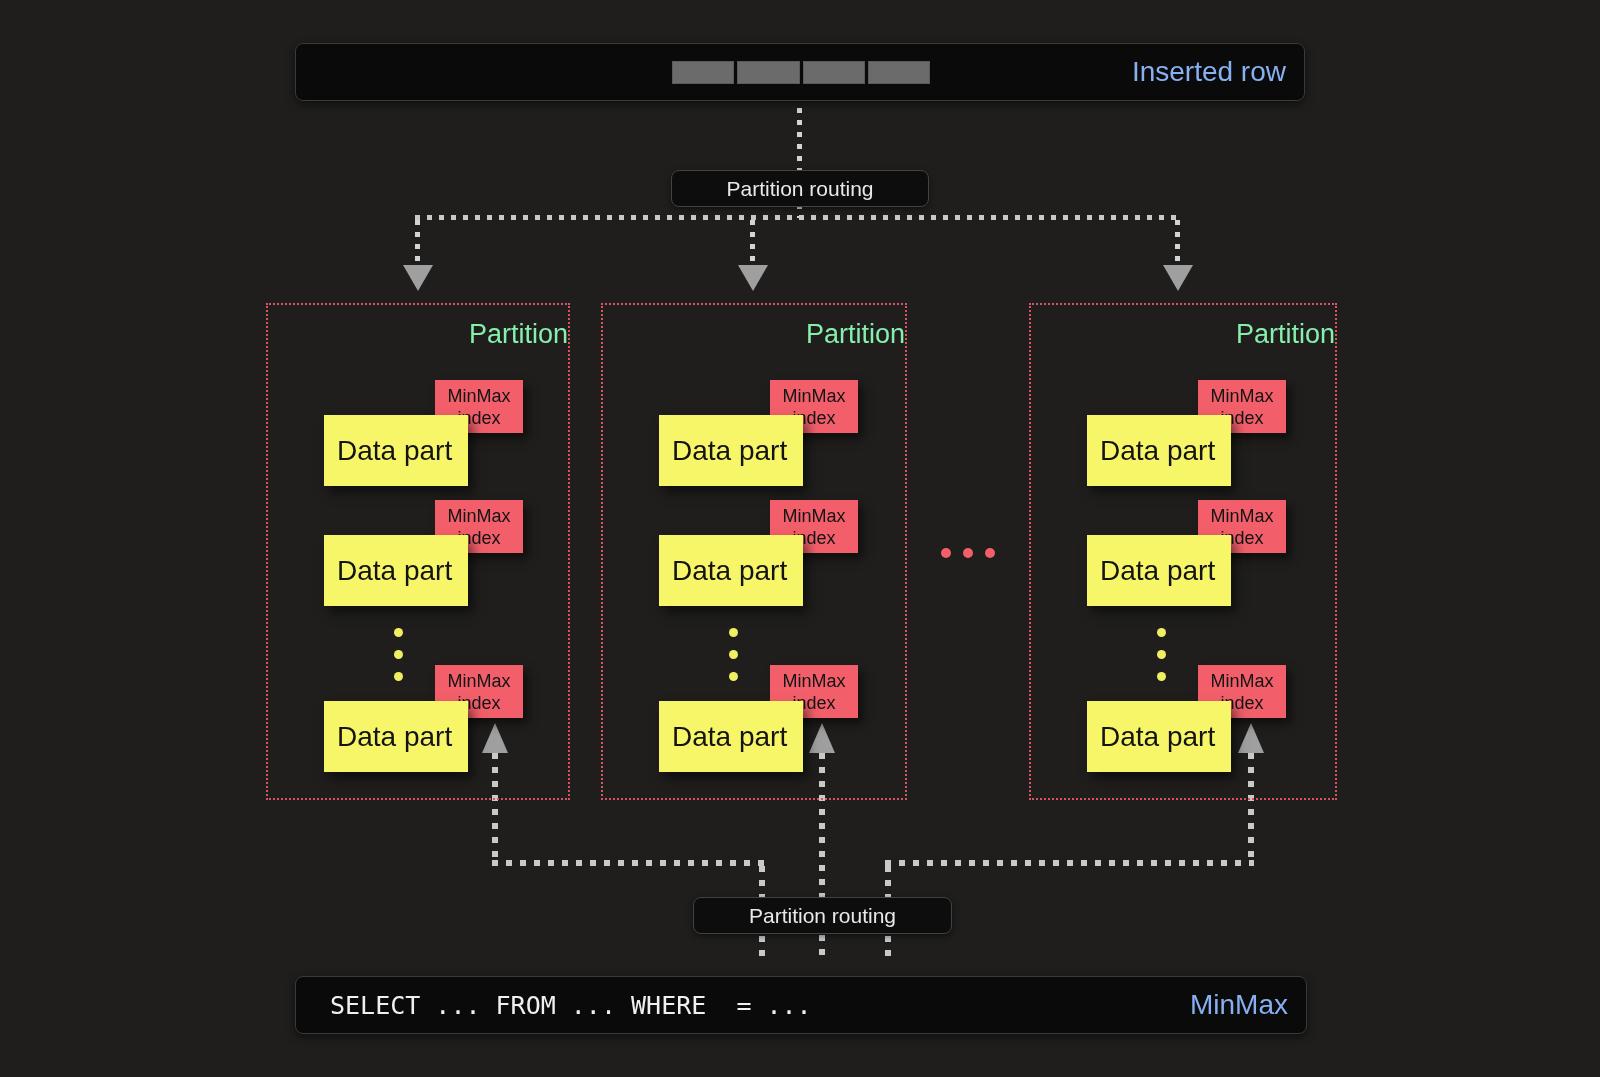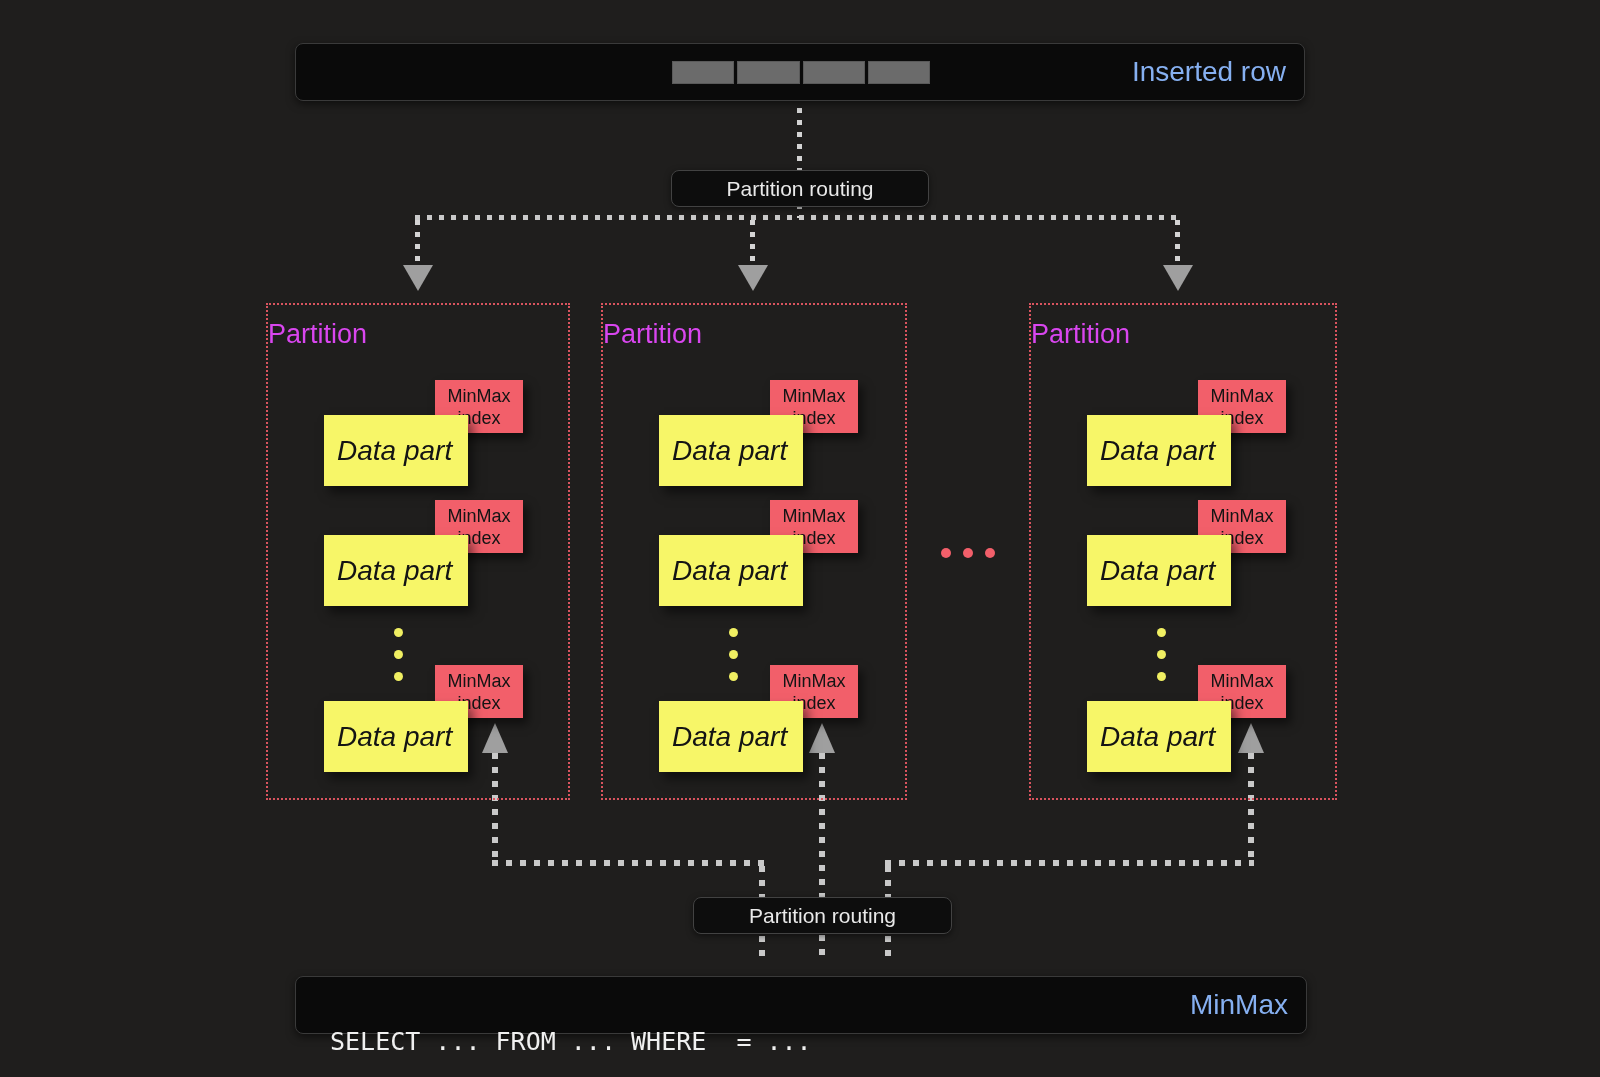--- a/index.html
+++ b/index.html
@@ -35,50 +35,50 @@
   
   .arrow-down{width:0;height:0;border-left:15px solid transparent;border-right:15px solid transparent;border-top:26px solid #9f9f9f;}
   .arrow-up{width:0;height:0;border-left:13px solid transparent;border-right:13px solid transparent;border-bottom:30px solid #9f9f9f;}
   
   .partition{
     border:2px dotted #d9545f;
     box-sizing:border-box;
   }
   .partition-title{
     position:absolute;left:0;top:14px;width:100%;
-    text-align:left;color:#d946ef;font-size:27px;
+    text-align:right;color:#86efac;font-size:27px;
   }
   .datapart{
     position:absolute;width:144px;height:71px;
     background:#f7f668;
     box-shadow:5px 7px 10px rgba(0,0,0,.5);
     display:flex;align-items:center;
     padding-left:13px;box-sizing:border-box;
-    color:#141414;font-size:28px;font-style:italic;
+    color:#141414;font-size:28px;
   }
   .minmax{
     position:absolute;width:88px;height:53px;
     background:#f25f6a;
     box-shadow:5px 6px 9px rgba(0,0,0,.5);
     display:flex;align-items:center;justify-content:center;text-align:center;
     color:#141414;font-size:18px;line-height:22px;
   }
   .ydots{position:absolute;display:flex;flex-direction:column;gap:13px;}
   .ydots span{width:9px;height:9px;border-radius:50%;background:#f0ef62;}
   .sdots{position:absolute;display:flex;flex-direction:row;gap:12px;}
   .sdots span{width:10px;height:10px;border-radius:50%;background:#f25f6a;}
   
   .cells{position:absolute;display:flex;gap:3px;}
   .cells span{flex:1;background:#6b6b6b;border:1px solid #5a5a5a;box-sizing:border-box;}
   
   .sql{
     position:absolute;left:34px;top:0;height:100%;
     display:flex;align-items:center;
     font-family:"DejaVu Sans Mono","Liberation Mono",monospace;
-    font-size:25px;color:#f0f0f0;margin-top:36px;
+    font-size:25px;color:#f0f0f0;
   }
   .sql span{white-space:pre;}
   .sql .key{color:#ee5c66;}
 </style>
 </head>
 <body>
 
 <div class="canvas">
 
   <div class="abs vdot" style="left:797px;top:84px;height:134px;"></div>

